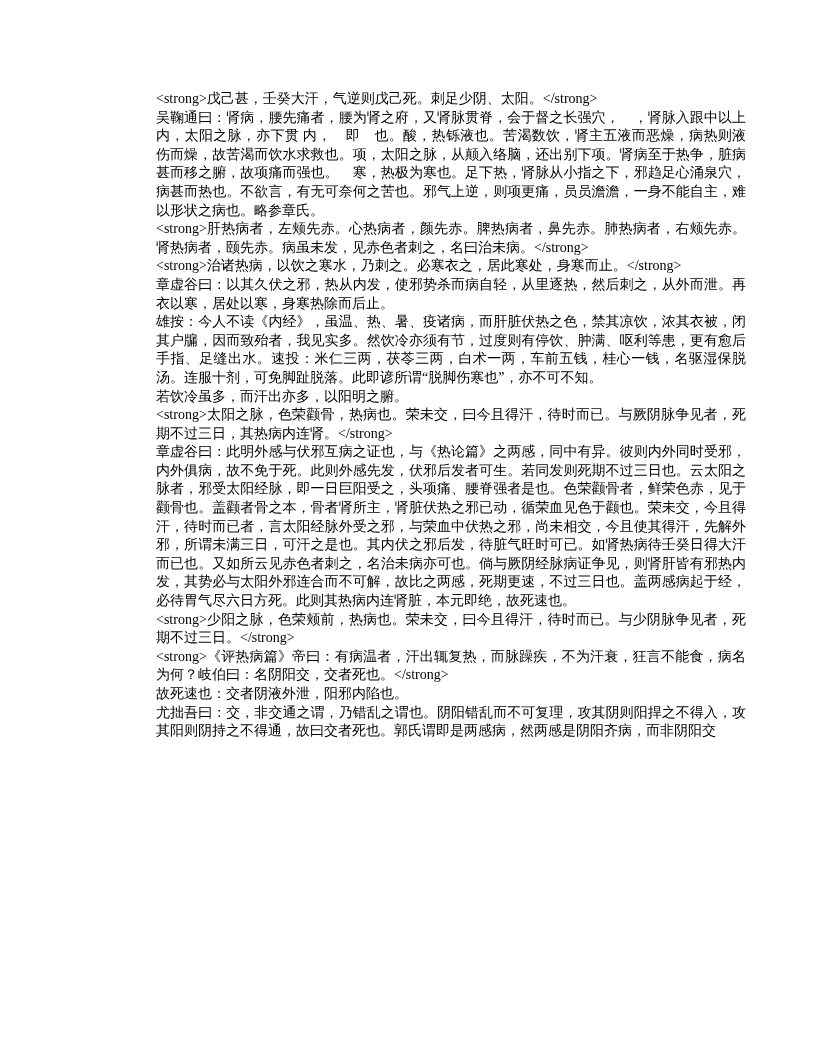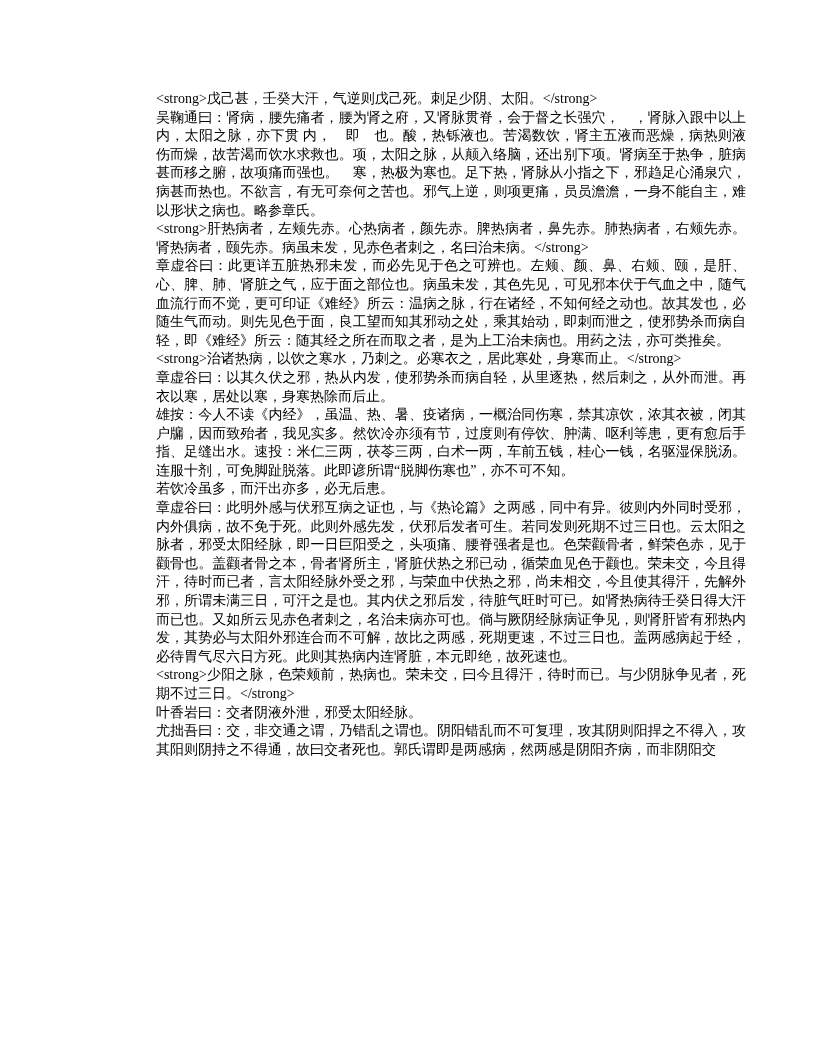--- a/index.html
+++ b/index.html
@@ -35,23 +35,24 @@
   }
 </style>
 </head>
 <body>
 
 <div class="page">
   <div class="content">
     <p class="para">&lt;strong&gt;戊己甚，壬癸大汗，气逆则戊己死。刺足少阴、太阳。&lt;/strong&gt;</p>
     <p class="para">吴鞠通曰：肾病，腰先痛者，腰为肾之府，又肾脉贯脊，会于督之长强穴，　，肾脉入跟中以上内，太阳之脉，亦下贯 内，　即　也。酸，热铄液也。苦渴数饮，肾主五液而恶燥，病热则液伤而燥，故苦渴而饮水求救也。项，太阳之脉，从颠入络脑，还出别下项。肾病至于热争，脏病甚而移之腑，故项痛而强也。　寒，热极为寒也。足下热，肾脉从小指之下，邪趋足心涌泉穴，病甚而热也。不欲言，有无可奈何之苦也。邪气上逆，则项更痛，员员澹澹，一身不能自主，难以形状之病也。略参章氏。</p>
     <p class="para">&lt;strong&gt;肝热病者，左颊先赤。心热病者，颜先赤。脾热病者，鼻先赤。肺热病者，右颊先赤。肾热病者，颐先赤。病虽未发，见赤色者刺之，名曰治未病。&lt;/strong&gt;</p>
-    <p class="para">章虚谷曰：此更详五脏热邪未发，而必先见于色之可辨也。左颊、颜、鼻、右颊、颐，是肝、心、脾、肺、肾脏之气，应于面之部位也。病虽未发，其色先见，可见邪本伏于气血之中，随气血流行而不觉，更可印证《难经》所云：温病之脉，行在诸经，不知何经之动也。故其发也，必随生气而动。则先见色于面，良工望而知其邪动之处，乘其始动，即刺而泄之，使邪势杀而病自轻，即《难经》所云：随其经之所在而取之者，是为上工治未病也。用药之法，亦可类推矣。</p>
     <p class="para">&lt;strong&gt;治诸热病，以饮之寒水，乃刺之。必寒衣之，居此寒处，身寒而止。&lt;/strong&gt;</p>
     <p class="para">章虚谷曰：以其久伏之邪，热从内发，使邪势杀而病自轻，从里逐热，然后刺之，从外而泄。再衣以寒，居处以寒，身寒热除而后止。</p>
-    <p class="para">雄按：今人不读《内经》，虽温、热、暑、疫诸病，一概治同伤寒，禁其凉饮，浓其衣被，闭其户牖，因而致殆者，我见实多。然饮冷亦须有节，过度则有停饮、肿满、呕利等患，更有愈后手指、足缝出水。速投：米仁三两，茯苓三两，白术一两，车前五钱，桂心一钱，名驱湿保脱汤。连服十剂，可免脚趾脱落。此即谚所谓“脱脚伤寒也”，亦不可不知。</p>
-    <p class="para">若饮冷虽多，而汗出亦多，必无后患。</p>
+    <p class="para">雄按：今人不读《内经》，虽温、热、暑、疫诸病，而肝脏伏热之色，禁其凉饮，浓其衣被，闭其户牖，因而致殆者，我见实多。然饮冷亦须有节，过度则有停饮、肿满、呕利等患，更有愈后手指、足缝出水。速投：米仁三两，茯苓三两，白术一两，车前五钱，桂心一钱，名驱湿保脱汤。连服十剂，可免脚趾脱落。此即谚所谓“脱脚伤寒也”，亦不可不知。</p>
+    <p class="para">若饮冷虽多，而汗出亦多，以阳明之腑。</p>
+    <p class="para">&lt;strong&gt;太阳之脉，色荣颧骨，热病也。荣未交，曰今且得汗，待时而已。与厥阴脉争见者，死期不过三日，其热病内连肾。&lt;/strong&gt;</p>
     <p class="para">章虚谷曰：此明外感与伏邪互病之证也，与《热论篇》之两感，同中有异。彼则内外同时受邪，内外俱病，故不免于死。此则外感先发，伏邪后发者可生。若同发则死期不过三日也。云太阳之脉者，邪受太阳经脉，即一日巨阳受之，头项痛、腰脊强者是也。色荣颧骨者，鲜荣色赤，见于颧骨也。盖颧者骨之本，骨者肾所主，肾脏伏热之邪已动，循荣血见色于颧也。荣未交，今且得汗，待时而已者，言太阳经脉外受之邪，与荣血中伏热之邪，尚未相交，今且使其得汗，先解外邪，所谓未满三日，可汗之是也。其内伏之邪后发，待脏气旺时可已。如肾热病待壬癸日得大汗而已也。又如所云见赤色者刺之，名治未病亦可也。倘与厥阴经脉病证争见，则肾肝皆有邪热内发，其势必与太阳外邪连合而不可解，故比之两感，死期更速，不过三日也。盖两感病起于经，必待胃气尽六日方死。此则其热病内连肾脏，本元即绝，故死速也。</p>
     <p class="para">&lt;strong&gt;少阳之脉，色荣颊前，热病也。荣未交，曰今且得汗，待时而已。与少阴脉争见者，死期不过三日。&lt;/strong&gt;</p>
-    <p class="para">叶香岩曰：交者阴液外泄，邪受太阳经脉。</p>
+    <p class="para">&lt;strong&gt;《评热病篇》帝曰：有病温者，汗出辄复热，而脉躁疾，不为汗衰，狂言不能食，病名为何？岐伯曰：名阴阳交，交者死也。&lt;/strong&gt;</p>
+    <p class="para">故死速也：交者阴液外泄，阳邪内陷也。</p>
     <p class="para">尤拙吾曰：交，非交通之谓，乃错乱之谓也。阴阳错乱而不可复理，攻其阴则阳捍之不得入，攻其阳则阴持之不得通，故曰交者死也。郭氏谓即是两感病，然两感是阴阳齐病，而非阴阳交</p>
   </div>
 </div>
 
 </body></html>

